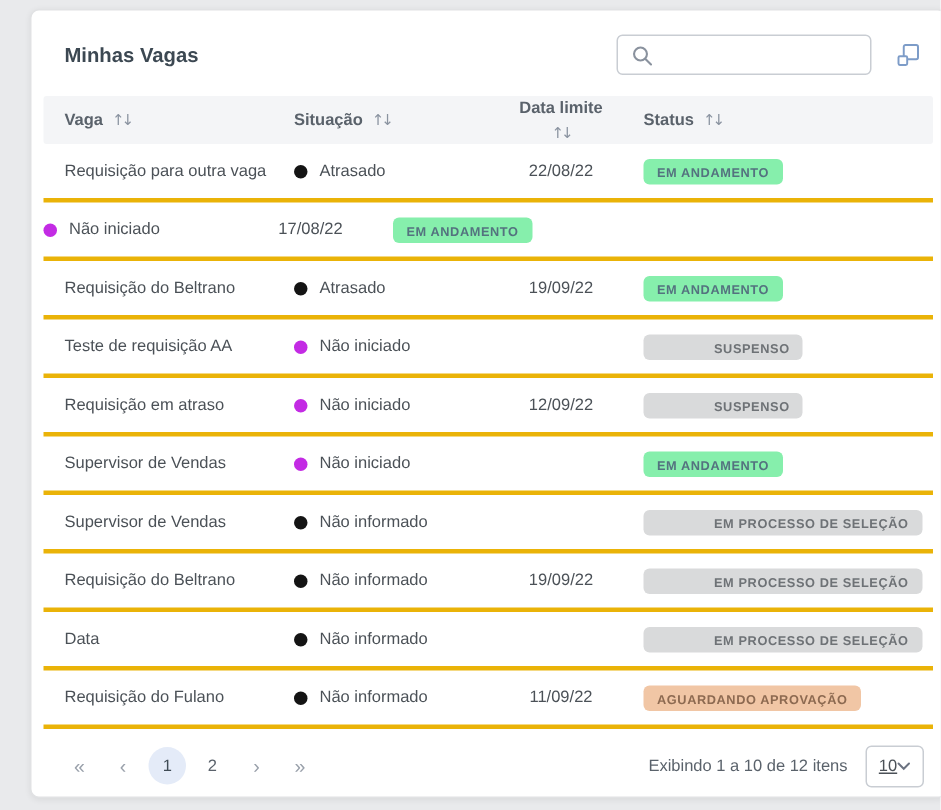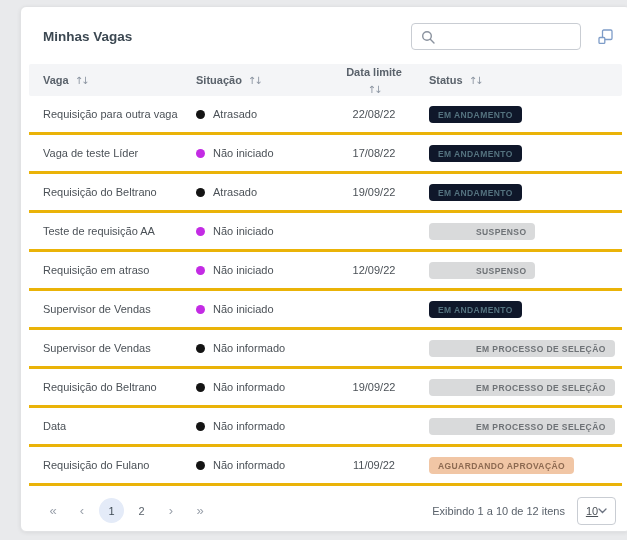--- a/index.html
+++ b/index.html
@@ -85,21 +85,21 @@
   }
   .dot-black   { background:#141414; }
   .dot-magenta { background:#c32be4; }
   .badge {
     display:inline-block;
     padding:4px 9px 3px 9px;
     border-radius:4px;
     font-size:8.5px; font-weight:700; letter-spacing:.4px;
     white-space:nowrap;
   }
-  .badge-blue  { background:#0f172a; color:#54727f; }
+  .badge-blue  { background:#86efac; color:#54727f; }
   .badge-gray  { background:#d9dadb; color:#6e7276;padding-left:47px; }
   .badge-peach { background:#f1c6a5; color:#8d6a51; }
   
   .card-footer {
     flex:1; display:flex; align-items:center;
     padding:0 14px 0 20px;
   }
   .pager { display:flex; align-items:center; gap:5px; flex:1; }
   .pager-btn {
     width:24px; height:24px;
@@ -182,21 +182,20 @@
         <span class="dot dot-black"></span>
         <span class="situacao-label">Atrasado</span>
       </div>
       <div class="td col-data data-cell">22/08/22</div>
       <div class="td col-status">
         <span class="badge badge-blue">EM ANDAMENTO</span>
       </div>
     </div>
 
     <div class="tr">
-      <div class="td col-vaga vaga-cell">Vaga de teste Líder</div>
       <div class="td col-situacao">
         <span class="dot dot-magenta"></span>
         <span class="situacao-label">Não iniciado</span>
       </div>
       <div class="td col-data data-cell">17/08/22</div>
       <div class="td col-status">
         <span class="badge badge-blue">EM ANDAMENTO</span>
       </div>
     </div>
 

